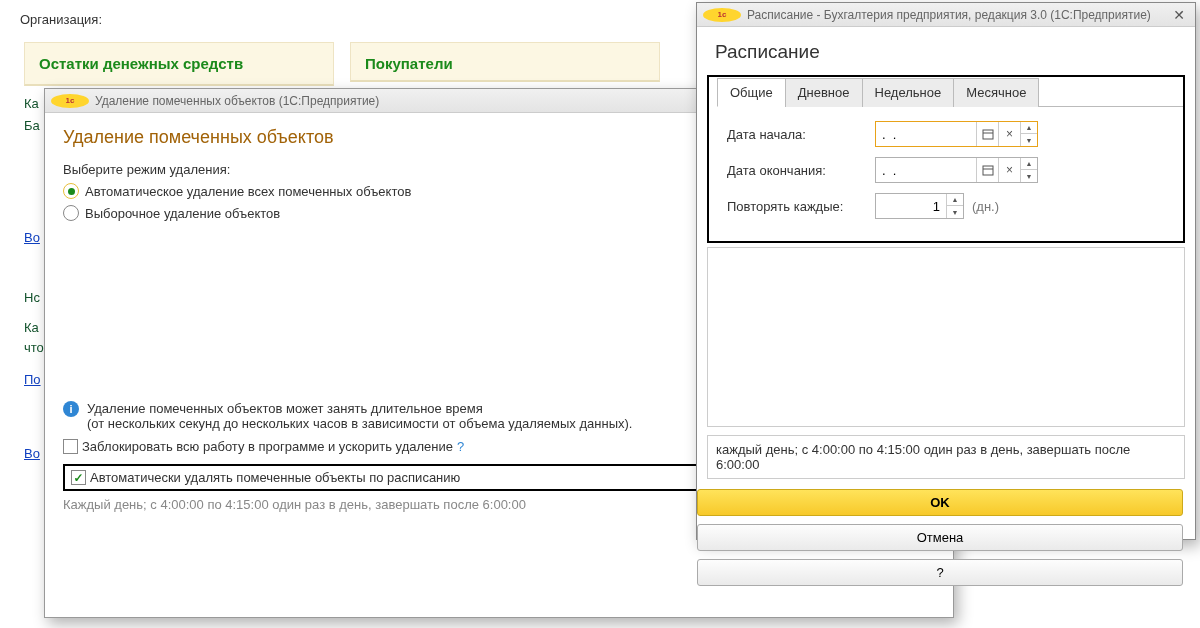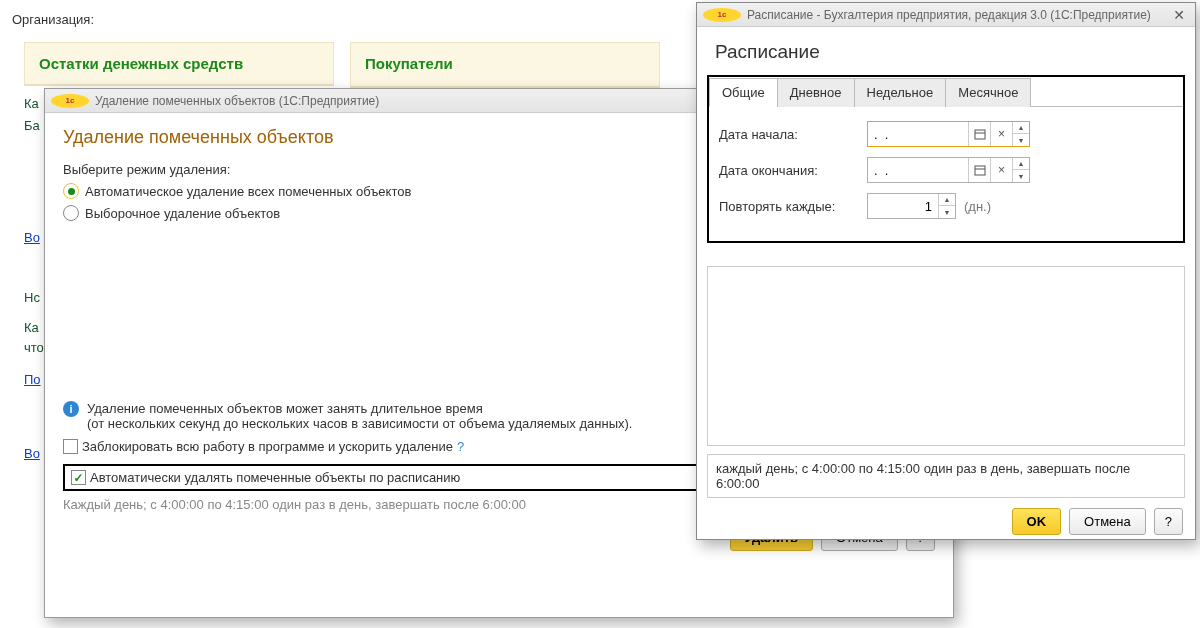--- a/index.html
+++ b/index.html
@@ -9,32 +9,32 @@
     font-size: 13px;
     background: #fff;
     color: #333;
     width: 1200px;
     height: 628px;
     position: relative;
     overflow: hidden;
   }
   .bg-label {
     position: absolute;
-    top: 12px; left: 12px;
+    top: 12px; left: 20px;
     color: #333;
   }
   .bg-panel {
     position: absolute;
     background: #fcf7e3;
     border: 1px solid #eee4c4;
     border-bottom: 2px solid #e9dfbb;
     padding: 12px 14px;
   }
   .bg-panel-1 { top: 42px; left: 24px; width: 310px; height: 44px; }
-  .bg-panel-2 { top: 42px; left: 350px; width: 310px; height: 46px; }
+  .bg-panel-2 { top: 42px; left: 350px; width: 310px; height: 40px; }
   .bg-panel h3 { color: #1b8a1b; font-size: 15px; font-weight: bold; margin: 0; }
   .bg-line { position: absolute; left: 24px; color: #14532d; }
   .bg-line.l1 { top: 96px; }
   .bg-line.l2 { top: 118px; }
   .bg-line.l3 { top: 230px; color:#1040c0; text-decoration: underline; }
   .bg-line.l4 { top: 290px; }
   .bg-line.l5 { top: 320px; }
   .bg-line.l6 { top: 340px; }
   .bg-line.l7 { top: 372px; color:#1040c0; text-decoration: underline; }
   .bg-line.l8 { top: 446px; color:#1040c0; text-decoration: underline; }
@@ -125,22 +125,22 @@
     background: #fff;
     border: 1px solid #888;
     box-shadow: 4px 6px 14px rgba(0,0,0,0.3);
     z-index: 20;
   }
   .modal2 .titlebar { justify-content: space-between; }
   .close-x { color:#555; cursor:pointer; font-size:14px; padding:0 4px; }
   .modal2 h2 { font-size:19px; font-weight:normal; margin: 14px 18px 12px 18px; }
   .outlined2 {
     border:2px solid #000;
-    margin: 0 10px 23px 10px;
-    padding: 0 0 12px 0;
+    margin: 0 10px 4px 10px;
+    padding: 0 0 12px 8px;
   }
   .tabs { display:flex; border-bottom:1px solid #bbb; }
   .tab {
     padding:6px 12px; border:1px solid #bbb; border-bottom:none;
     background:#ececec; margin-right:-1px; cursor:pointer;
     position:relative; top:1px;
   }
   .tab.active { background:#fff; border-bottom:1px solid #fff; }
   .form-area { padding: 14px 10px 0 10px; }
   .form-row { display:flex; align-items:center; margin-bottom:10px; gap:8px; }
@@ -164,21 +164,21 @@
   .spinner div:first-child { border-bottom:1px solid #ccc; }
   .input-group.narrow input { width:70px; text-align:right; }
   .panel-blank {
     margin: 0 10px; height:180px;
     border:1px solid #ccc; background:#fff;
   }
   .summary-box {
     margin:8px 10px 0 10px; border:1px solid #ccc; padding:6px 8px;
     font-size:13px; color:#333; height:44px;
   }
-  .modal2 .button-row { margin: 10px 12px 0 0; }
+  .modal2 .button-row { margin: 10px 12px 0 0; flex-direction: column; }
   .gray { color:#777; }
 </style>
 </head>
 <body>
 
 <div class="bg-label">Организация:</div>
 <div class="bg-panel bg-panel-1">
   <h3>Остатки денежных средств</h3>
 </div>
 <div class="bg-panel bg-panel-2">

